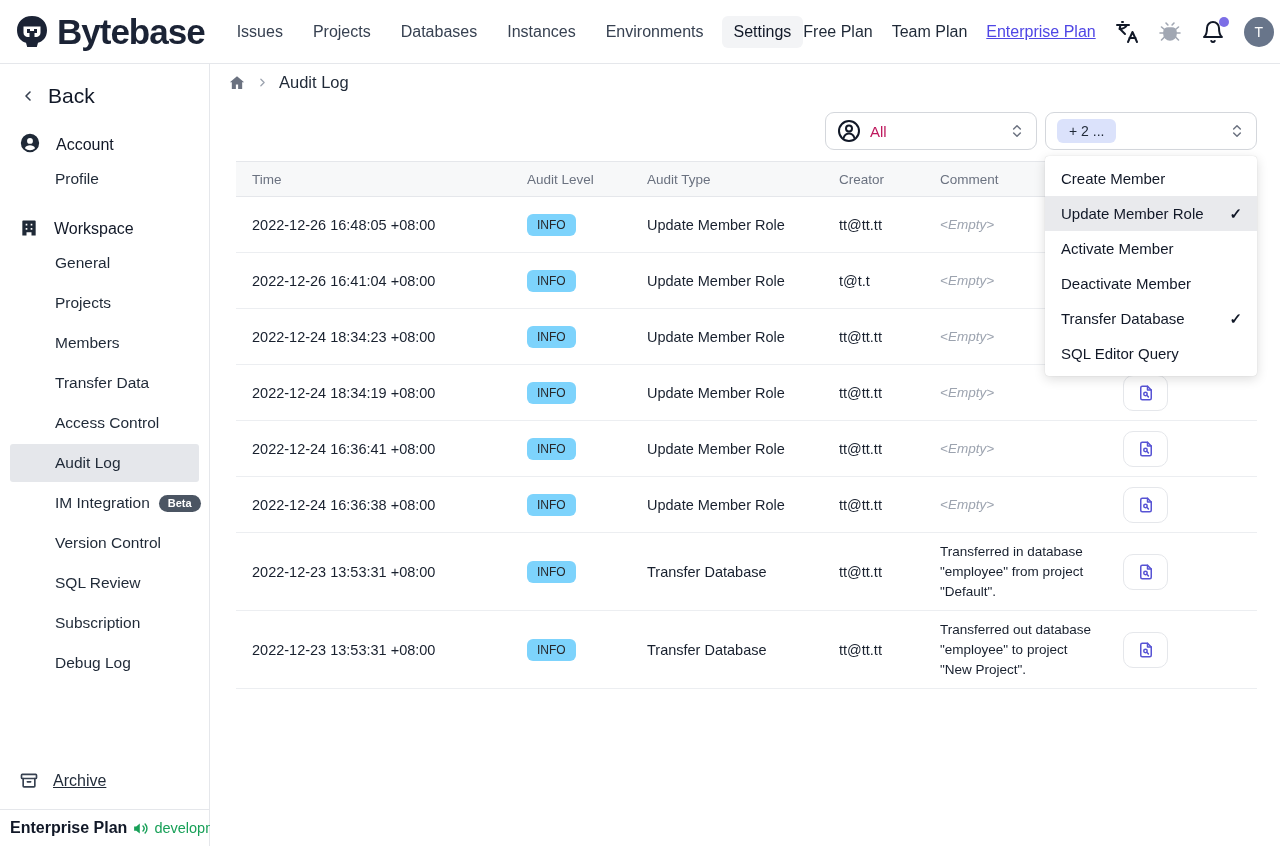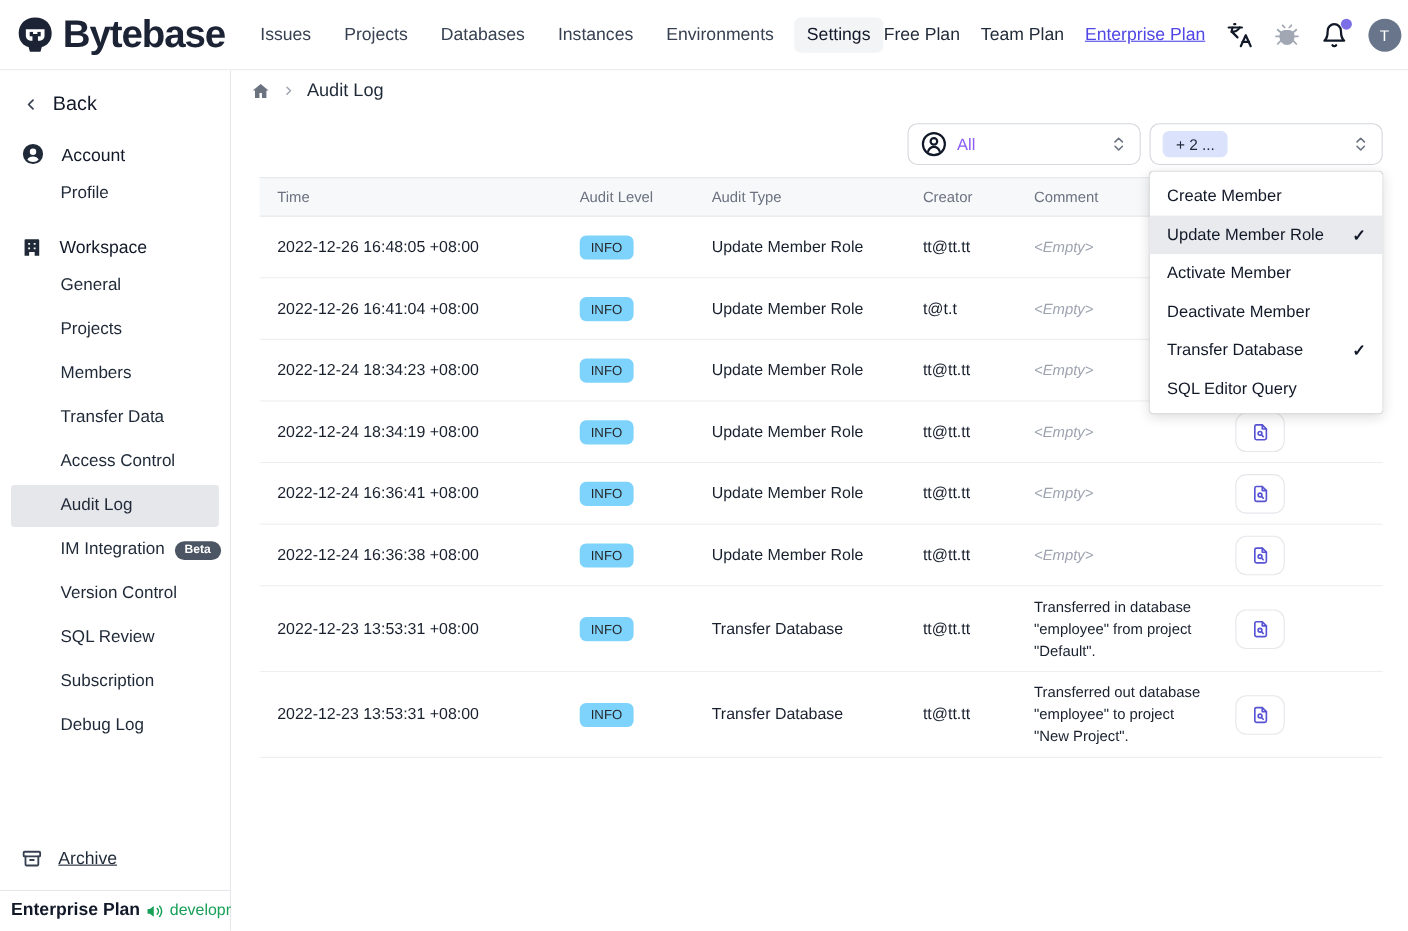--- a/index.html
+++ b/index.html
@@ -33,40 +33,40 @@
   .plan-text.enterprise{color:var(--accent);text-decoration:underline;font-weight:500;}
   .icon-btn{display:flex;align-items:center;justify-content:center;cursor:pointer;position:relative;}
   .bell-dot{position:absolute;top:-3px;right:-4px;width:10px;height:10px;border-radius:50%;background:var(--dot-purple);}
   .avatar{width:30px;height:30px;border-radius:50%;background:var(--avatar-bg);color:#fff;
     display:flex;align-items:center;justify-content:center;font-size:14px;cursor:pointer;}
   
   .sidebar{
     position:absolute;top:64px;left:0;bottom:0;width:210px;background:#fff;
     border-right:1px solid var(--border);display:flex;flex-direction:column;
   }
-  .side-back{display:flex;align-items:center;gap:12px;padding:20px 16px 6px 20px;font-size:18px;color:#111827;cursor:pointer;}
+  .side-back{display:flex;align-items:center;gap:12px;padding:20px 16px 6px 20px;font-size:21px;color:#111827;cursor:pointer;}
   .side-group{margin-top:10px;}
   .side-group-header{display:flex;align-items:flex-end;gap:15px;padding:8px 16px 4px 19px;font-size:16px;color:#111827;}
   .side-item{margin:2px 10px;padding:10px 8px 10px 45px;font-size:15.5px;color:#1f2937;border-radius:3px;
     display:flex;align-items:center;gap:9px;cursor:pointer;white-space:nowrap;}
   .side-item.active{background:#e5e7eb;}
   .beta-badge{background:#4b5563;color:#fff;font-size:11px;font-weight:600;padding:3px 9px;border-radius:999px;line-height:1;}
   .side-spacer{flex:1;}
   .side-archive{display:flex;align-items:center;gap:14px;padding:10px 16px 18px 19px;font-size:16px;color:#1f2937;cursor:pointer;text-decoration:underline;}
   .side-footer{border-top:1px solid var(--border);padding:9px 8px 9px 10px;display:flex;align-items:center;gap:5px;}
   .footer-plan{font-weight:700;font-size:16px;color:#111827;white-space:nowrap;}
   .footer-mode{color:var(--green);font-size:14.5px;white-space:nowrap;}
   
   .content{position:absolute;left:210px;top:64px;right:0;bottom:0;background:#fff;}
   .breadcrumb{position:absolute;top:9px;left:18px;display:flex;align-items:center;gap:10px;font-size:16.5px;color:#1f2937;}
   .crumb-sep{color:#9ca3af;font-size:15px;}
   .filters{position:absolute;top:48px;right:23px;display:flex;gap:8px;}
   .select{width:212px;height:38px;border:1px solid #d4d7dc;border-radius:9px;background:#fff;
     display:flex;align-items:center;padding:0 11px;gap:9px;cursor:pointer;}
-  .select-label{font-size:15px;color:#8b5cf6;}
+  .select-label{font-size:15px;color:#be185d;}
   .pill{background:#dbe2fb;color:#1f2937;font-size:14px;padding:4px 12px;border-radius:6px;}
   .chevrons{margin-left:auto;display:flex;align-items:center;}
   
   .audit-table{position:absolute;left:26px;right:23px;top:97px;}
   .t-header,.t-row{
     display:grid;grid-template-columns:275px 120px 192px 101px 166px 1fr;
     padding-left:16px;align-items:center;
   }
   .t-header{height:36px;background:#f7f8f9;border-top:1px solid var(--border);border-bottom:1px solid var(--border);
     color:#6b7280;font-size:13.5px;}

